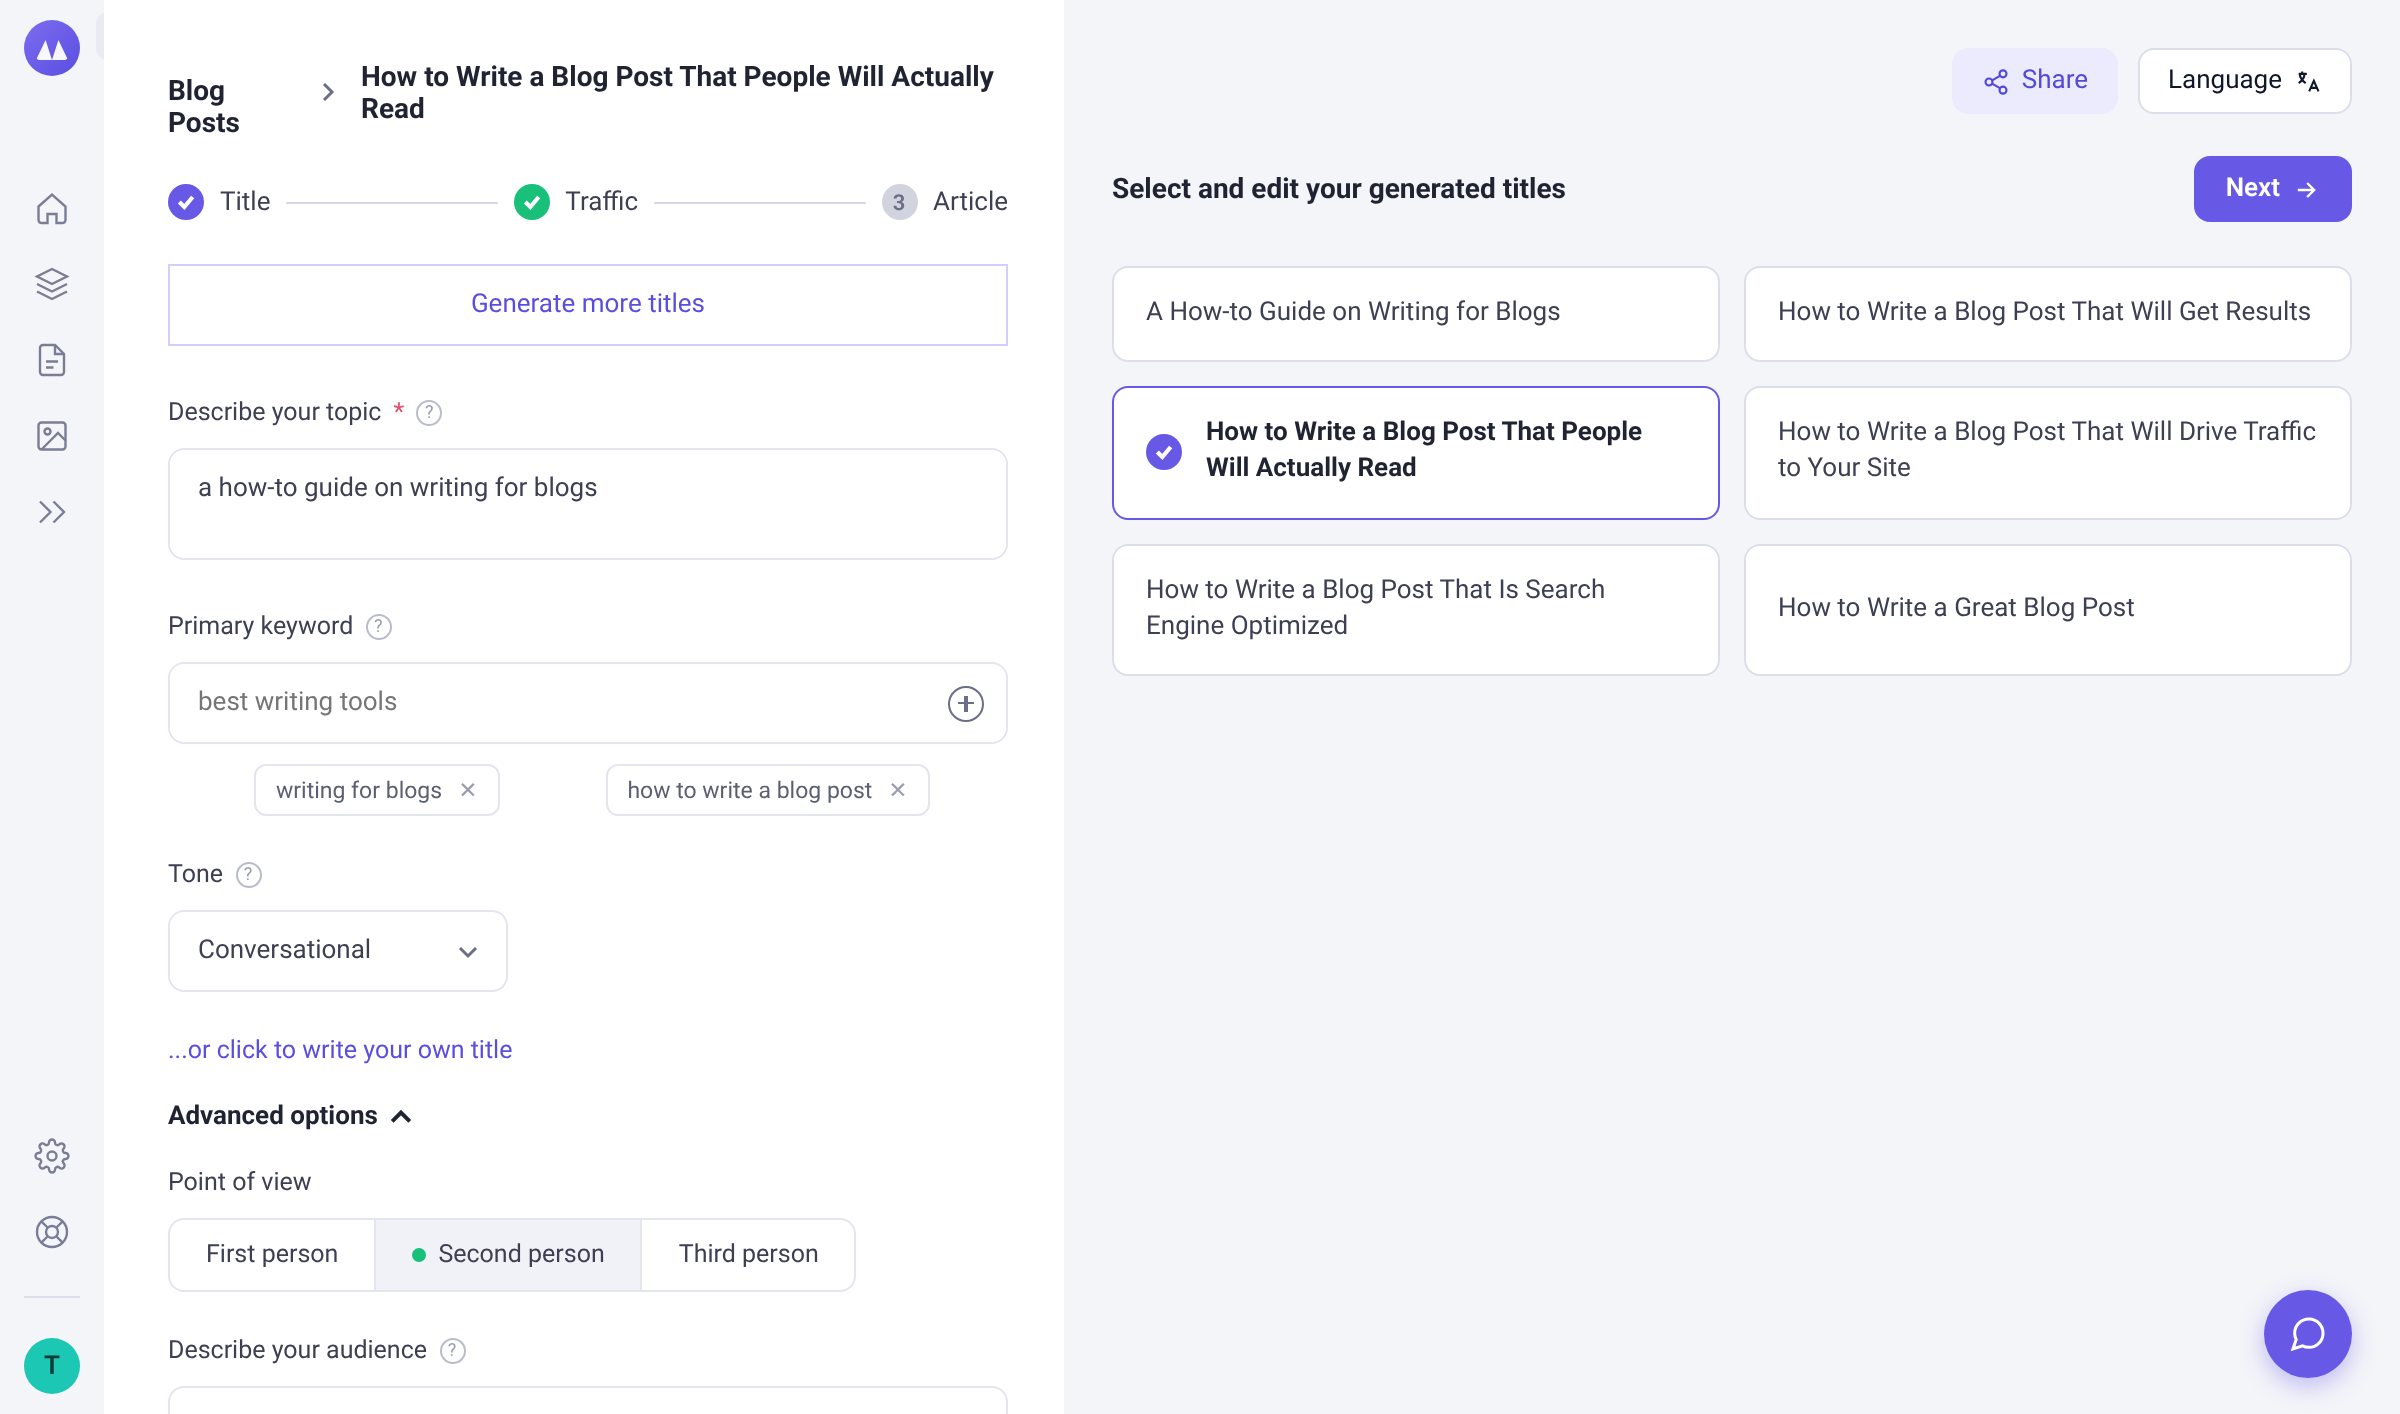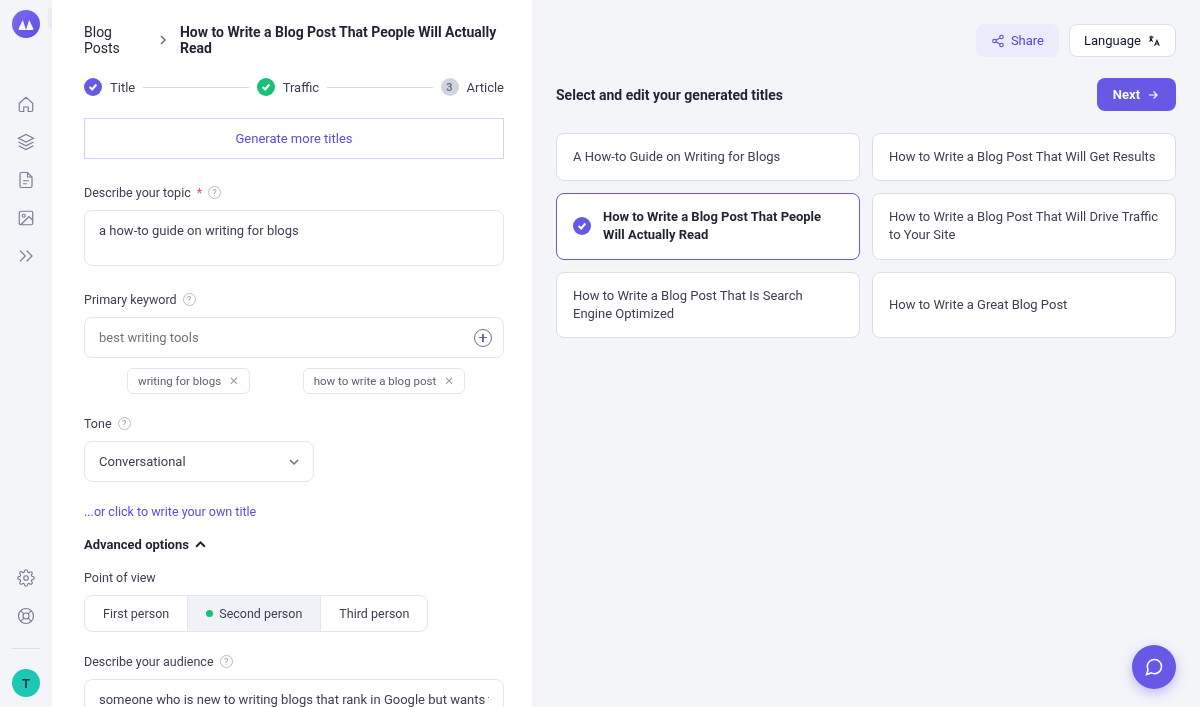--- a/index.html
+++ b/index.html
@@ -23,21 +23,21 @@
 .right-panel { position:absolute; left:532px; top:0; right:0; height:100%; padding:24px 24px; background:#f4f5f9; }
 
 
 .top-actions { position:absolute; top:24px; right:24px; display:flex; gap:10px; }
 .btn { display:inline-flex; align-items:center; gap:6px; padding:8px 14px; border-radius:8px; font-size:13px; border:1px solid #dcdee9; background:#fff; color:#0f172a; cursor:pointer; }
 .btn.share { background:#ecebfd; border-color:#ecebfd; color:#5248d9; }
 .btn svg { width:14px; height:14px; stroke:currentColor; fill:none; stroke-width:1.8; }
 
 
 .breadcrumb { display:flex; align-items:center; gap:12px; font-size:14px; margin-bottom:22px; }
-.breadcrumb .bc-parent { font-weight:400; }
+.breadcrumb .bc-parent { font-weight:700;margin-top:14px; }
 .breadcrumb .bc-sep svg { width:10px; height:10px; stroke:#6b6e86; }
 .breadcrumb .bc-current { font-weight:700; }
 
 
 .stepper { display:flex; align-items:center; gap:8px; margin-bottom:22px; }
 .step { display:flex; align-items:center; gap:8px; font-size:13px; color:#3d3f52; }
 .step .dot { width:18px; height:18px; border-radius:50%; display:flex; align-items:center; justify-content:center; }
 .step .dot svg { width:10px; height:10px; stroke:#fff; fill:none; stroke-width:2.5; }
 .step.done-purple .dot { background:#6759e6; }
 .step.done-green .dot { background:#18c07a; }
@@ -57,21 +57,21 @@
 .input-with-icon { position:relative; }
 .input-with-icon .plus { position:absolute; right:12px; top:50%; transform:translateY(-50%); width:18px; height:18px; border:1.5px solid #6b6e86; border-radius:50%; display:flex; align-items:center; justify-content:center; cursor:pointer; }
 .input-with-icon .plus::before, .input-with-icon .plus::after { content:""; position:absolute; background:#6b6e86; }
 .input-with-icon .plus::before { width:8px; height:1.5px; }
 .input-with-icon .plus::after { width:1.5px; height:8px; }
 
 .tags { display:flex; gap:10px; flex-wrap:wrap; margin-top:10px; }
 .tag { display:inline-flex; align-items:center; gap:8px; padding:5px 10px; border:1px solid #e4e6ef; border-radius:6px; font-size:11.5px; color:#5c5f73;margin-left:43px; }
 .tag .x { cursor:pointer; color:#9a9db0; }
 
-.select { width:230px; border:1px solid #e4e6ef; border-radius:8px; padding:12px 14px; font-size:13px; color:#3d3f52; background:#fff; display:flex; justify-content:space-between; align-items:center; cursor:pointer; }
+.select { width:170px; border:1px solid #e4e6ef; border-radius:8px; padding:12px 14px; font-size:13px; color:#3d3f52; background:#fff; display:flex; justify-content:space-between; align-items:center; cursor:pointer; }
 .select svg { width:10px; height:10px; stroke:#6b6e86; }
 
 .link-text { font-size:12.5px; color:#5a4ee0; cursor:pointer; margin-bottom:18px; display:block; }
 .adv-toggle { font-size:13px; font-weight:700; color:#1f2332; display:flex; align-items:center; gap:6px; cursor:pointer; margin-bottom:18px; }
 .adv-toggle svg { width:11px; height:11px; stroke:#1f2332; }
 
 .seg { display:flex; border:1px solid #e4e6ef; border-radius:8px; overflow:hidden; width:fit-content; }
 .seg-opt { padding:10px 18px; font-size:12.5px; color:#3d3f52; border-right:1px solid #e4e6ef; cursor:pointer; display:flex; align-items:center; gap:6px; }
 .seg-opt:last-child { border-right:none; }
 .seg-opt.active { background:#f1f2f7; }

